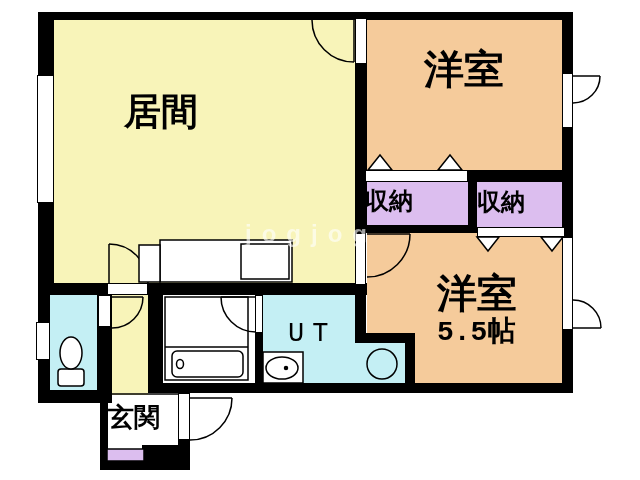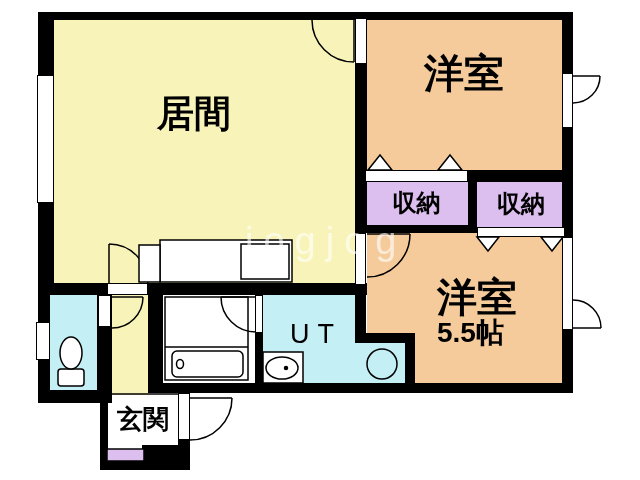--- a/index.html
+++ b/index.html
@@ -8,32 +8,32 @@
     font-family:"Liberation Sans","DejaVu Sans",sans-serif;
   }
   .room{position:absolute;}
   .fill-yellow{background:var(--room_yellow);}
   .fill-orange{background:var(--room_orange);}
   .fill-cyan{background:var(--room_cyan);}
   .fill-lavender{background:var(--closet_lavender);}
   .wall{position:absolute;background:var(--wall);}
   .gap{position:absolute;background:#fff;border:1px solid #000;box-sizing:border-box;}
   .label{
-    position:absolute;color:#000;font-weight:bold;text-align:center;
+    position:absolute;color:#000;font-weight:bold;
     white-space:nowrap;line-height:1.05;
   }
   .label.left{text-align:left;}
   #fixtures{position:absolute;left:0;top:0;z-index:30;}
   #roomfills{position:absolute;left:0;top:0;z-index:1;}
   .wall{z-index:10;}
   .gap{z-index:20;}
-  .label{z-index:40;}
+  .label{z-index:40;font-family:Liberation Mono, monospace;}
   #watermark{
-    position:absolute;z-index:50;font-weight:normal;
-    color:rgba(255,255,255,0.62);letter-spacing:10px;font-size:38px;text-align:center;
+    position:absolute;z-index:50;font-weight:bold;
+    color:rgba(255,255,255,0.62);letter-spacing:10px;font-size:24px;text-align:center;
   }
 </style>
 </head>
 <body>
 
 <div id="plan">
 
   <div class="room fill-yellow" style="left:54px;top:20px;width:301px;height:263px;"></div>
   <div class="room fill-yellow" style="left:108px;top:283px;width:40px;height:112px;"></div>
   <div class="room fill-orange" style="left:367px;top:20px;width:195px;height:150px;"></div>

